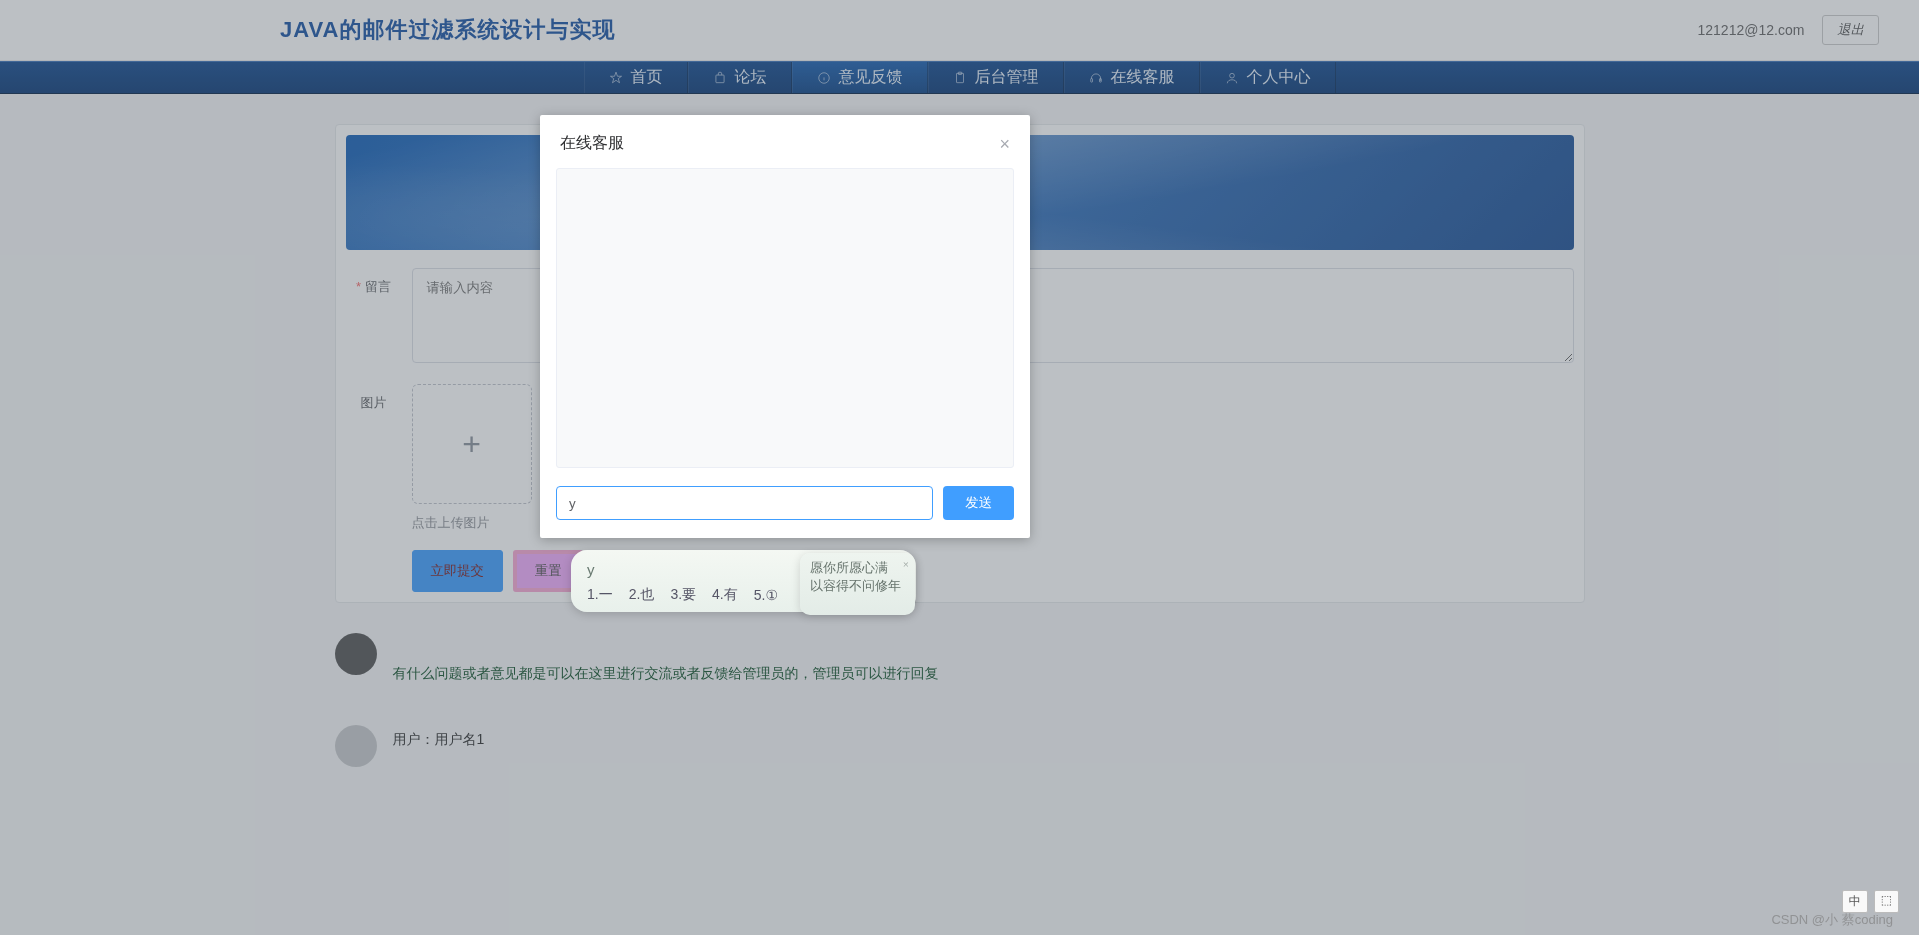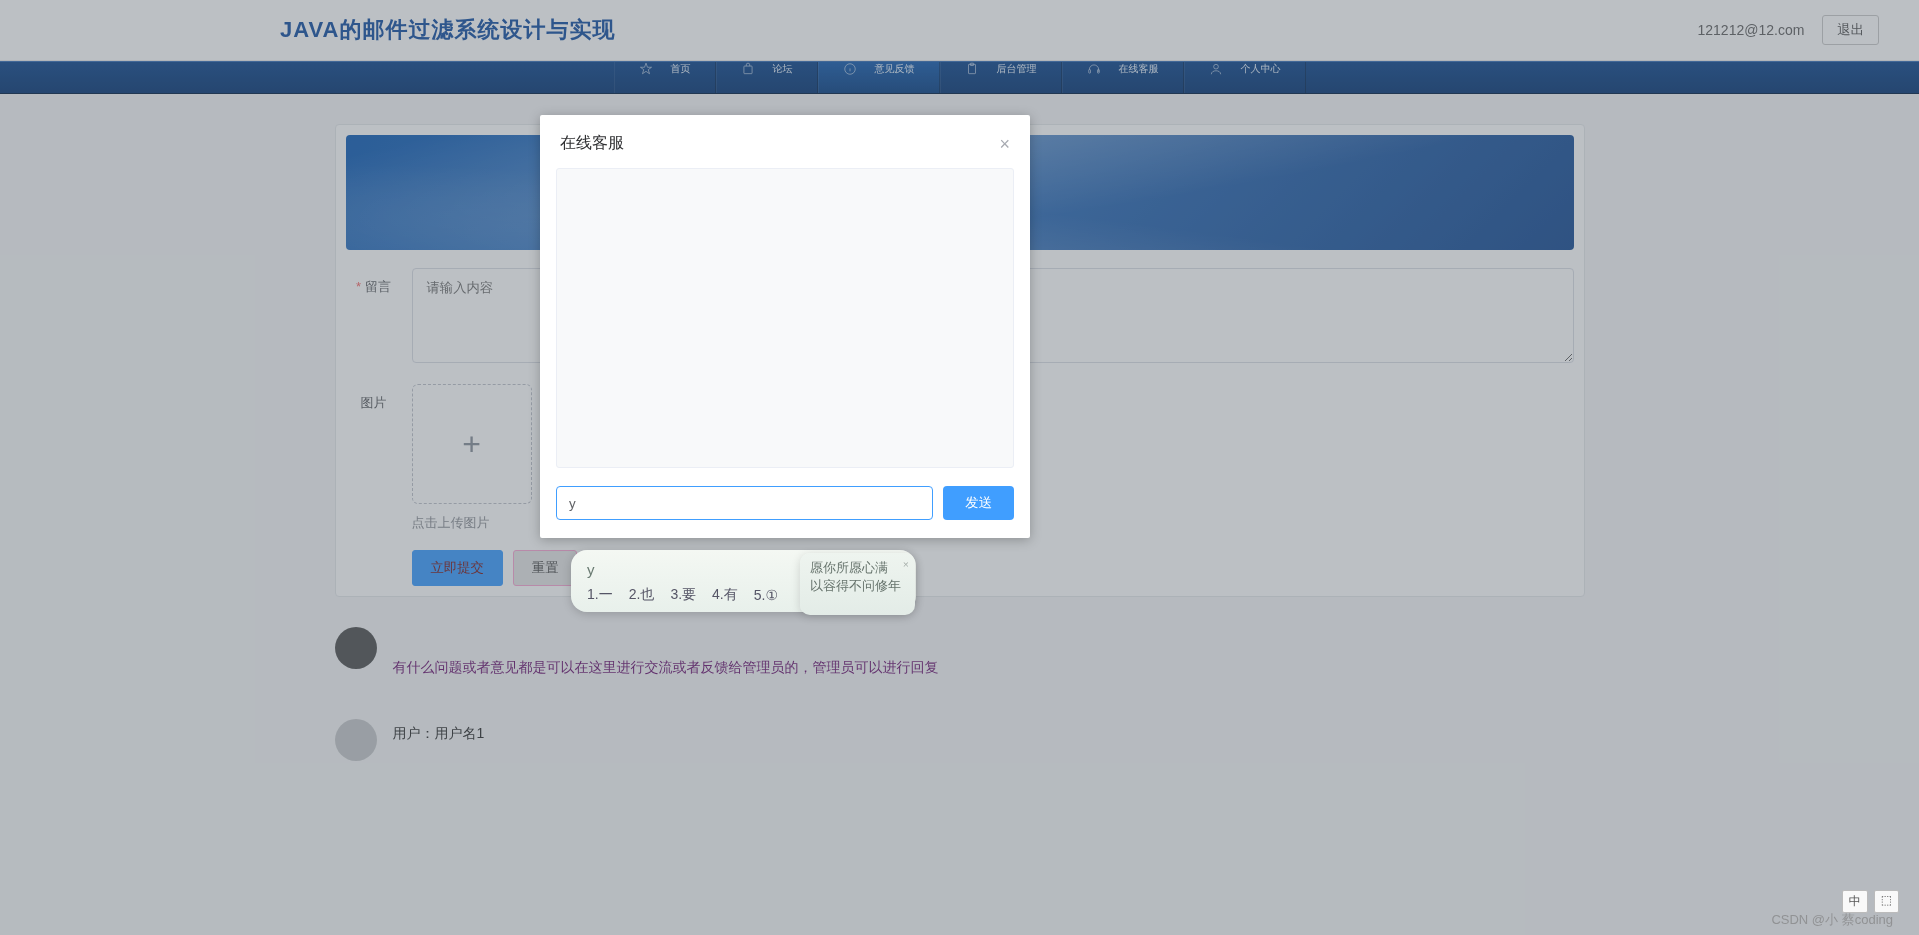--- a/index.html
+++ b/index.html
@@ -5,52 +5,52 @@
 * { box-sizing: border-box; margin: 0; padding: 0; }
 body { font-family: "Microsoft YaHei", Arial, sans-serif; font-size: 14px; background: #f5f6f7; color: #333; overflow: hidden; }
 
 .page-wrap { position: relative; width: 1919px; height: 935px; }
 .backdrop { position: absolute; inset: 0; background: rgba(80,90,100,0.38); z-index: 50; }
 
 .header { height: 61px; background: #fff; border-bottom: 1px solid #eee; display: flex; align-items: center; padding: 0 40px; }
 .app-title { flex: 0 0 auto; margin-left: 240px; font-size: 22px; font-weight: bold; color: #1a54a5; letter-spacing: 1px; }
 .spacer { flex: 1; }
 .user-email { color: #666; margin-right: 18px; }
-.logout-btn { border: 1px solid #ccc; background: #fff; color: #555; padding: 5px 14px; border-radius: 3px; cursor: pointer; }
+.logout-btn { border: 1px solid #ccc; background: #fff; color: #555; padding: 5px 14px; border-radius: 3px; cursor: pointer; font-style: italic; }
 
 .navbar { height: 33px; background: linear-gradient(180deg,#134a8f 0%,#0d3b78 100%); display: flex; justify-content: center; align-items: stretch; border-top:1px solid #3b72b7;border-bottom:1px solid #072548;}
-.nav-item { display: flex; align-items: flex-start; gap: 18px; padding: 0 24px; color: #e8f1fb; font-size: 10px; border-left: 1px solid rgba(255,255,255,0.08); border-right: 1px solid rgba(0,0,0,0.25); cursor: pointer; }
+.nav-item { display: flex; align-items: center; gap: 8px; padding: 0 24px; color: #e8f1fb; font-size: 16px; border-left: 1px solid rgba(255,255,255,0.08); border-right: 1px solid rgba(0,0,0,0.25); cursor: pointer; }
 .nav-item.active { background: linear-gradient(180deg,#1b5fb0 0%,#0f4587 100%); }
 .nav-icon { width: 14px; height: 14px; display:inline-flex;align-items:center;justify-content:center; }
 .nav-icon svg{stroke:#e8f1fb;fill:none;}
 
 .main { width: 1250px; margin: 30px auto 0; }
 .content-card { background: #fff; border: 1px solid #e6e8eb; border-radius: 4px; padding: 10px; }
 .banner { height: 115px; border-radius: 4px; background: linear-gradient(135deg,#1661b8 0%,#3a7bc6 40%,#1c4f95 100%); position: relative; overflow: hidden; }
 .banner::before { content:""; position:absolute; width:160%; height:220px; left:-30%; top:-110px; background:radial-gradient(ellipse at center, rgba(255,255,255,0.25) 0%, rgba(255,255,255,0) 60%); transform:rotate(-8deg);}
 .banner::after { content:""; position:absolute; width:160%; height:180px; left:-30%; bottom:-120px; background:radial-gradient(ellipse at center, rgba(255,255,255,0.18) 0%, rgba(255,255,255,0) 60%); transform:rotate(6deg);}
 
 .form-row { display: flex; align-items: flex-start; margin-top: 18px; }
 .form-label { width: 56px; text-align: center; padding-top: 10px; color: #606266; font-size: 13px; }
 .req { color: #f56c6c; margin-right: 4px; }
 .form-control { flex: 1; margin-left: 10px; }
 .textarea { width: 100%; height: 95px; border: 1px solid #dcdfe6; border-radius: 4px; padding: 10px 14px; color: #606266; resize: vertical; }
 .upload-box { width: 120px; height: 120px; border: 1px dashed #c0c4cc; border-radius: 6px; display:flex; align-items:center; justify-content:center; color:#8c939d; font-size:32px; cursor:pointer; }
 .hint { color: #909399; font-size: 13px; margin-top: 10px; }
 .btn-row { margin-top: 18px; display:flex; gap:10px; padding-left:66px; }
 .btn-primary { background:#409eff;color:#7f1d1d;border:1px solid #409eff;border-radius:3px;padding:8px 18px;cursor:pointer; }
-.btn-default { background:#e5e5e5;color:#555;border:1px solid #f9a8d4;border-radius:3px;padding:8px 18px;cursor:pointer; }
+.btn-default { background:#f0abfc;color:#555;border:4px solid #f9a8d4;border-radius:3px;padding:8px 18px;cursor:pointer; }
 
 .comments { margin-top: 30px; }
 .comment { display:flex; gap:16px; margin-bottom: 42px; }
 .avatar { width:42px;height:42px;border-radius:50%;background:#555;flex:0 0 42px;}
 .avatar.gray{background:#c7c9cb;}
 .comment-body { flex:1; padding-top:6px; }
 .comment-user { color:#333; }
-.comment-text { color:#701a75; margin-top: 26px; }
+.comment-text { color:#14532d; margin-top: 26px; }
 
 
 .modal { position:absolute; z-index:100; width:490px; background:#fff; border-radius:2px; left:540px; top:115px; box-shadow:0 2px 12px rgba(0,0,0,0.25); }
 .modal-header { padding:18px 20px 14px; color:#303133; font-size:16px; display:flex; align-items:center; }
 .modal-close { margin-left:auto; color:#a8abb2; font-size:18px; cursor:pointer; line-height:1; }
 .modal-body { padding: 0 16px 0; }
 .chat-area { width:100%; height:300px; border:1px solid #ebeef5; background:#f8f9fa; border-radius:3px; resize:vertical; }
 .modal-footer { padding:18px 16px; display:flex; gap:10px; }
 .chat-input { flex:1; border:1px solid #409eff; border-radius:4px; padding:8px 12px; color:#606266; outline:none; }
 .send-btn { background:#409eff;color:#fff;border:none;border-radius:4px;padding:8px 22px;cursor:pointer; }

